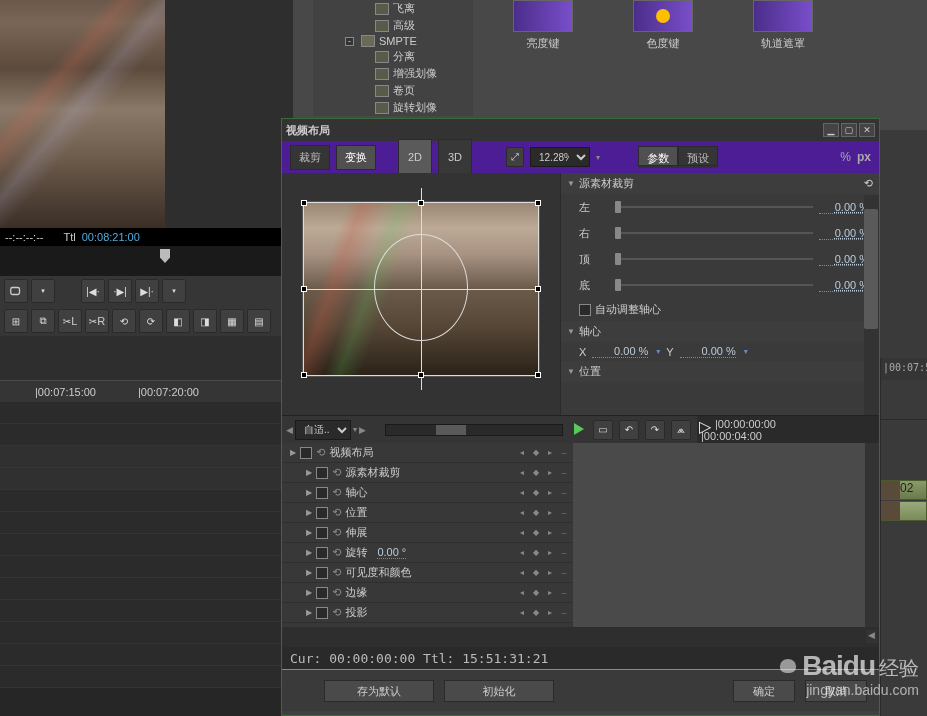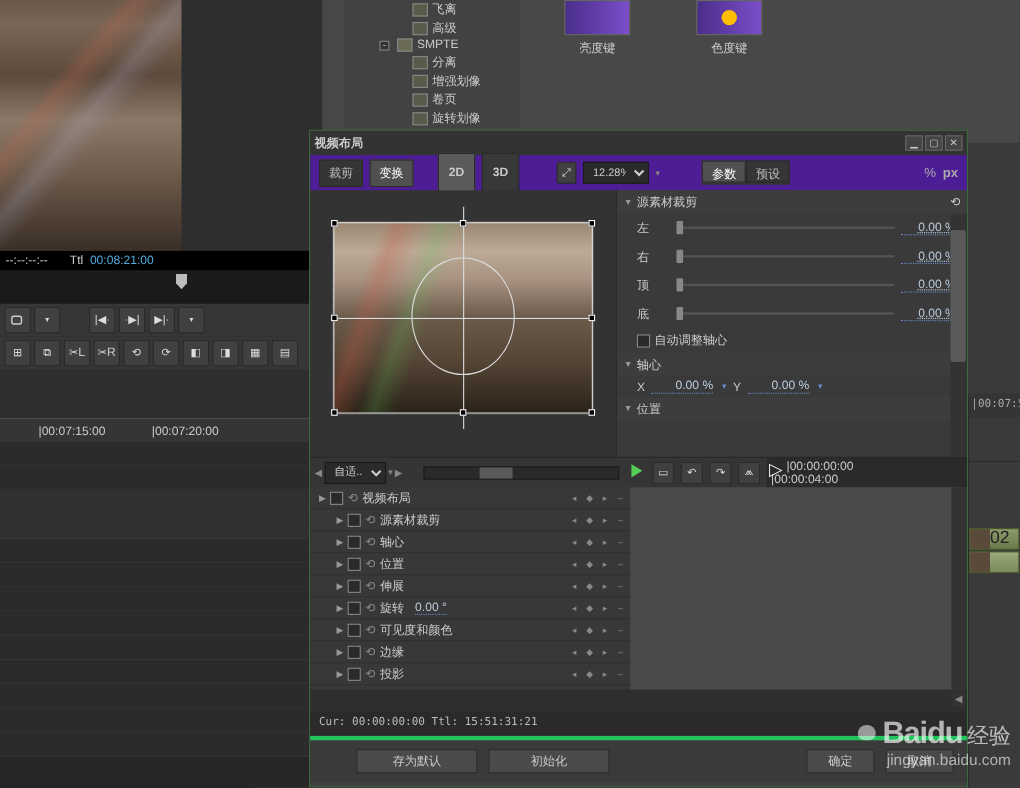--- a/index.html
+++ b/index.html
@@ -30,30 +30,30 @@
 .thumb-row{position:absolute;left:215px;top:0;display:flex;gap:50px}
 .fx-thumb{width:70px;text-align:center}
 .fx-img{width:60px;height:32px;background:linear-gradient(90deg,#4a2e8a,#7a4eca);border:1px solid #666;margin:0 auto 4px;position:relative}
 .fx-img.k2::after{content:"";position:absolute;left:22px;top:8px;width:14px;height:14px;border-radius:50%;background:#ffbe00}
 .fx-lab{font-size:11px;color:#ccc}
 
 .right-tl{right:0;top:358px;width:47px;height:358px;background:#3a3a3a;border-left:1px solid #2a2a2a}
 .right-tl-hdr{height:22px;background:#353535;font-family:Consolas,monospace;font-size:10px;color:#aaa;padding:4px 2px}
 .clip-chip{margin-top:60px;height:20px;background:linear-gradient(#8a9a6a,#6a7a4a);border:1px solid #4a5a2a;position:relative}
 .clip-chip::before{content:"";position:absolute;left:0;top:0;width:18px;height:100%;background:#5a4a3a}
-.clip-num{color:#222;padding-left:18px;font-size:16px}
+.clip-num{color:#222;padding-left:18px;font-size:12px}
 
 .dlg{left:281px;top:118px;width:599px;height:598px;border:1px solid #3a6a3a;background:#404040}
 .dlg-title{height:22px;background:#333;display:flex;align-items:center;justify-content:space-between;padding:0 4px}
 .win-btns{display:flex;gap:2px}
 .win-b{width:16px;height:14px;background:#444;border:1px solid #666;display:flex;align-items:center;justify-content:center;font-size:9px}
 .dlg-tool{height:32px;background:#4c1d95;display:flex;align-items:center;padding:0 8px;gap:6px}
 .tab-b{padding:4px 8px;background:#353535;border:1px solid #2a2a2a;font-size:11px;color:#bbb}
 .tab-b.active{background:#505050;color:#fff}
-.mode-b{width:34px;height:36px;border:1px solid #2a2a2a;background:#383838;display:flex;align-items:center;justify-content:center;font-size:9px;font-weight:bold}
+.mode-b{width:34px;height:36px;border:1px solid #2a2a2a;background:#383838;display:flex;align-items:center;justify-content:center;font-size:9px;font-weight:normal}
 .mode-b.active{background:#5a5a5a}
 .zoom-sel{width:60px;height:20px;background:#2a2a2a;border:1px solid #1a1a1a;color:#ccc;padding:0 4px;font-size:10px}
 .dlg-body{display:flex;height:242px}
 .preview-col{width:278px;background:#333;padding:10px;position:relative}
 .prev-frame{width:238px;height:176px;background:#222;border:1px solid #555;margin:18px auto 0;position:relative}
 .prev-img{position:absolute;inset:0;background:linear-gradient(180deg,#9a8672 0%, #bcaa96 15%, #a89282 30%, #6a5a4a 50%, #584838 70%, #2a2218 100%);overflow:hidden}
 .prev-img::before{content:"";position:absolute;inset:0;background:linear-gradient(110deg,transparent 15%,rgba(200,90,70,.3) 20%,transparent 28%,rgba(90,200,90,.2) 33%,transparent 40%)}
 .prev-crop{position:absolute;inset:0;border:1px solid #ddd}
 .prev-ellipse{position:absolute;left:30%;top:18%;width:40%;height:62%;border:1px solid #ddd;border-radius:50%}
 .prev-cross-h{position:absolute;top:50%;left:0;right:0;border-top:1px solid #ddd}
@@ -85,22 +85,22 @@
 .kf-tc{flex:1;background:#2a2a2a;position:relative;font-family:Consolas,monospace;font-size:9px;color:#888;padding:2px 4px 0;overflow:hidden}
 .tc-mk{display:inline-block;width:124px}
 
 .prop-tree{height:184px;background:#353535;display:flex}
 .prop-left{width:291px;background:#383838}
 .prop-row{height:20px;display:flex;align-items:center;padding:0 4px;border-bottom:1px solid #2e2e2e;gap:4px;font-size:11px}
 .prop-row .tri{font-size:8px;color:#999}
 .mini-b{width:10px;height:10px;display:flex;align-items:center;justify-content:center;font-size:8px;color:#888}
 .kf-track-area{flex:1;background:#4a4a4a;position:relative}
 
-.cur-line{height:22px;background:#2a2a2a;font-family:Consolas,monospace;font-size:10px;color:#bbb;padding:4px 8px}
-.dlg-foot{height:42px;background:#3a3a3a;border-top:4px solid #22c55e;display:flex;align-items:center;padding:0 12px;gap:10px}
+.cur-line{height:22px;background:#2a2a2a;font-family:Consolas,monospace;font-size:13px;color:#bbb;padding:4px 8px}
+.dlg-foot{height:42px;background:#3a3a3a;border-top:1px solid #22c55e;display:flex;align-items:center;padding:0 12px;gap:10px}
 .foot-btn{width:110px;height:22px;background:#4a4a4a;border:1px solid #2a2a2a;text-align:center;line-height:20px;font-size:11px}
 .foot-btn.sm{width:62px}
 
 .wmark{right:8px;bottom:18px;opacity:.65;text-align:right}
 .wmark-logo{font-size:28px;font-weight:bold;color:#fff;letter-spacing:-1px}
 .wmark-cn{font-size:20px;color:#fff;margin-left:4px}
 .wmark-url{font-size:14px;color:#eee;font-family:Arial}
 .paw{width:28px;height:24px;position:relative;display:inline-block}
 .paw::before{content:"";position:absolute;left:6px;top:8px;width:16px;height:14px;background:#fff;border-radius:50% 50% 40% 40%;opacity:.8}
 svg{stroke:#ccc;fill:none;stroke-width:1.5}
@@ -211,20 +211,24 @@
       </div>
   </div>
   <div class="thumb-row">
     <div class="fx-thumb">
         <div class="fx-img"></div>
         <div class="fx-lab">亮度键</div>
       </div>
     <div class="fx-thumb">
         <div class="fx-img k2"></div>
         <div class="fx-lab">色度键</div>
+      </div>
+    <div class="fx-thumb">
+        <div class="fx-img"></div>
+        <div class="fx-lab">轨道遮罩</div>
       </div>
   </div>
 </div>
 
 <div class="abs dlg">
   <div class="dlg-title">
     <span style="font-weight:bold">视频布局</span>
     <div class="win-btns">
       <div class="win-b">▁</div>
       <div class="win-b">▢</div>

